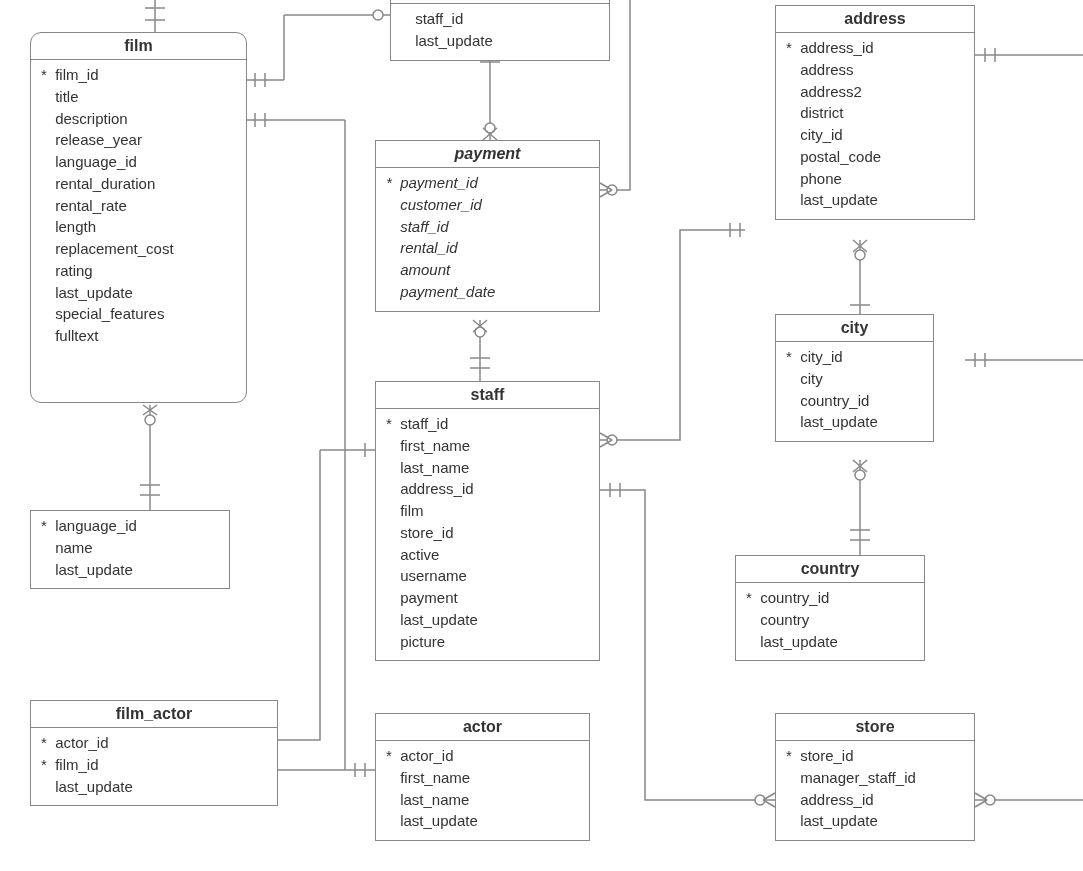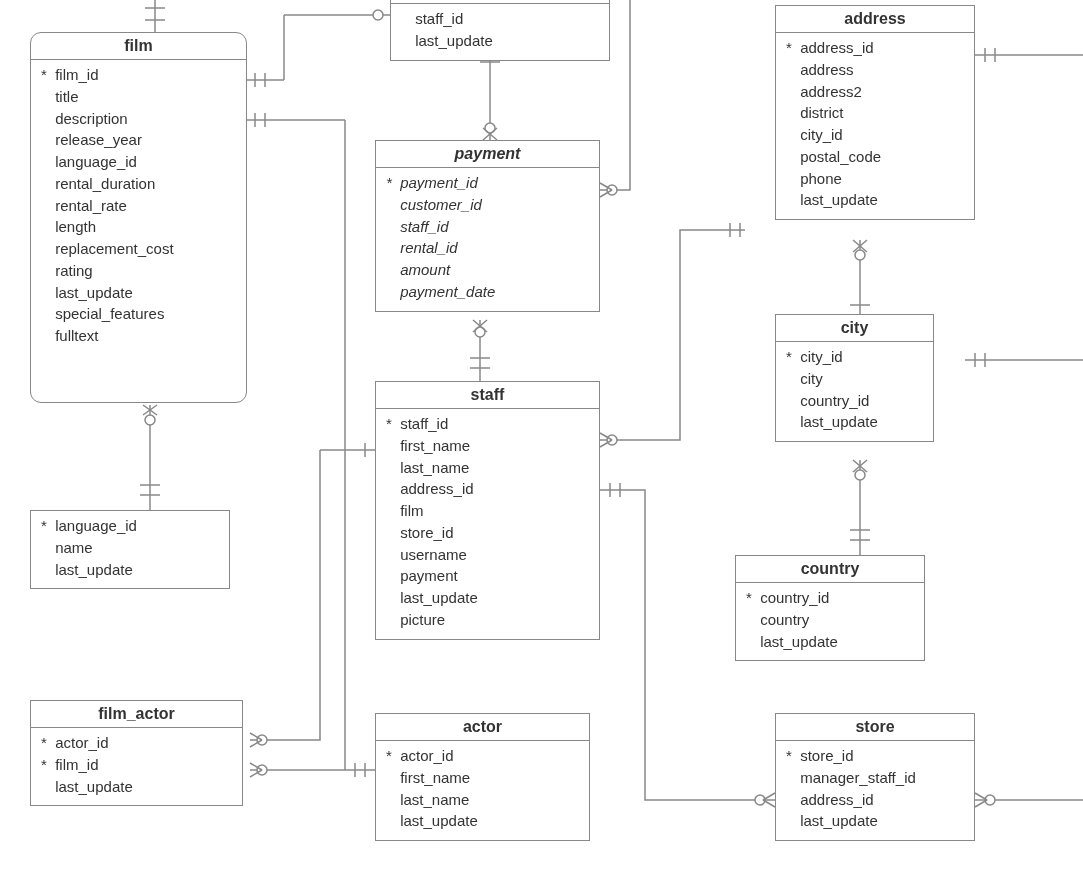--- a/index.html
+++ b/index.html
@@ -216,20 +216,21 @@
 
 <div class="entity" style="left:375px; top:381px; width:225px;">
   <div class="entity-title">staff</div>
   <div class="entity-body" id="body-staff">
       <div class="field"><span class="pk">*</span> <span>staff_id</span></div>
       <div class="field"><span class="pk"></span> <span>first_name</span></div>
       <div class="field"><span class="pk"></span> <span>last_name</span></div>
       <div class="field"><span class="pk"></span> <span>address_id</span></div>
       <div class="field"><span class="pk"></span> <span>film</span></div>
       <div class="field"><span class="pk"></span> <span>store_id</span></div>
+      <div class="field"><span class="pk"></span> <span>active</span></div>
       <div class="field"><span class="pk"></span> <span>username</span></div>
       <div class="field"><span class="pk"></span> <span>payment</span></div>
       <div class="field"><span class="pk"></span> <span>last_update</span></div>
       <div class="field"><span class="pk"></span> <span>picture</span></div>
     </div>
 </div>
 
 <div class="entity" style="left:30px; top:510px; width:200px;">
   <div class="entity-body" id="body-language">
       <div class="field"><span class="pk">*</span> <span>language_id</span></div>
@@ -250,21 +251,21 @@
 
 <div class="entity" style="left:735px; top:555px; width:190px;">
   <div class="entity-title">country</div>
   <div class="entity-body" id="body-country">
       <div class="field"><span class="pk">*</span> <span>country_id</span></div>
       <div class="field"><span class="pk"></span> <span>country</span></div>
       <div class="field"><span class="pk"></span> <span>last_update</span></div>
     </div>
 </div>
 
-<div class="entity" style="left:30px; top:700px; width:213px;">
+<div class="entity" style="left:30px; top:700px; width:248px;">
   <div class="entity-title">film_actor</div>
   <div class="entity-body" id="body-film_actor">
       <div class="field"><span class="pk">*</span> <span>actor_id</span></div>
       <div class="field"><span class="pk">*</span> <span>film_id</span></div>
       <div class="field"><span class="pk"></span> <span>last_update</span></div>
     </div>
 </div>
 
 <div class="entity" style="left:375px; top:713px; width:215px;">
   <div class="entity-title">actor</div>

